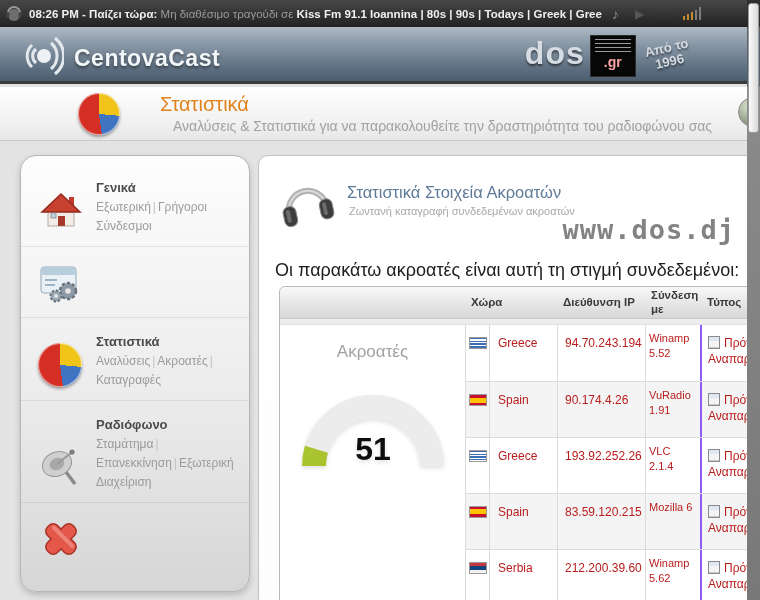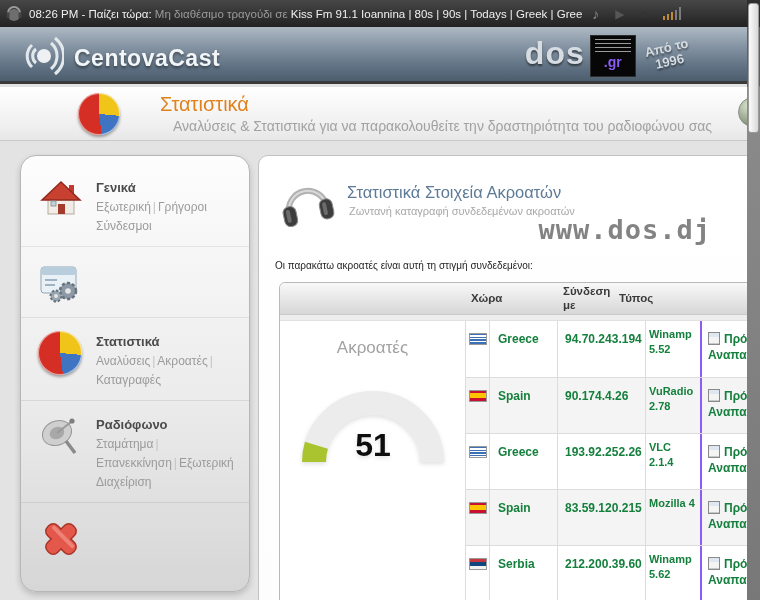--- a/index.html
+++ b/index.html
@@ -5,21 +5,21 @@
   * { margin:0; padding:0; box-sizing:border-box; }
   html,body { width:760px; height:600px; overflow:hidden; }
   body { position:relative; font-family:"Liberation Sans", sans-serif; background:#e3e3e3; }
 
   
   .topbar { position:absolute; top:0; left:0; width:760px; height:27px;
     background:linear-gradient(#474747,#222222); display:flex; align-items:center;
     padding-left:5px; color:#ddd; font-size:11.5px; z-index:5; }
   .tb-icon { flex:none; margin-right:6px; }
   .tb-text { flex:none; white-space:nowrap; overflow:hidden; max-width:580px; }
-  .tb-b { font-weight:normal; color:#f0f0f0; }
+  .tb-b { font-weight:bold; color:#f0f0f0; }
   .tb-dim { color:#9a9a9a; }
   .tb-controls { display:flex; align-items:center; gap:16px; margin-left:10px; }
   .glyph-note { color:#8f8f8f; font-size:14px; }
   .glyph-play { color:#565656; font-size:12px; }
   .glyph-stop { color:#333333; font-size:11px; }
   .vol { display:flex; align-items:flex-end; gap:2px; height:13px; }
   .vbar { width:2px; background:#7c7c7c; display:inline-block; }
   .vbar.o { background:#c08a33; }
 
   
@@ -28,77 +28,77 @@
     border-bottom:3px solid #3b3b3b; z-index:4;padding-left:7px; }
   .brand { position:absolute; left:22px; top:9px; display:flex; align-items:center; }
   .brand-text { font-size:23px; font-weight:bold; color:#f3f6f8; letter-spacing:0.5px;
     text-shadow:0 2px 3px rgba(0,0,0,.45); margin-left:10px; }
   .doslogo { position:absolute; right:70px; top:6px; display:flex; align-items:flex-start; }
   .dos-text { font-size:32px; font-weight:bold; color:#d6dce2; letter-spacing:1px;
     text-shadow:0 2px 2px rgba(0,0,0,.5); line-height:40px; }
   .dos-box { width:46px; height:42px; background:#070707; margin-left:5px; margin-top:2px;
     border:1px solid #2c2c2c; padding:3px 4px 2px; }
   .dos-lines { height:15px; background:repeating-linear-gradient(180deg,#9a9a9a 0 1px,transparent 1px 4px); }
-  .dos-gr { color:#8b5cf6; font-weight:bold; font-size:14px; text-align:center;
+  .dos-gr { color:#fca5a5; font-weight:bold; font-size:14px; text-align:center;
     text-shadow:0 1px 1px rgba(0,0,0,.6); }
   .since { transform:rotate(-13deg); color:#d6dce2; font-weight:bold; font-size:13px;
     line-height:14px; margin:8px 0 0 10px; text-align:center; text-shadow:0 2px 2px rgba(0,0,0,.45); }
 
   
   .titlebar { position:absolute; top:87px; left:0; width:760px; height:54px;
     background:linear-gradient(#ffffff,#f1f1f1 65%,#e7e7e7); border-bottom:1px solid #c9c9c9; z-index:3; }
   .pie-icon { width:42px; height:42px; border-radius:50%;
     background:conic-gradient(#f0c419 0 95deg,#3f74c2 95deg 172deg,#d52f25 172deg 360deg);
     box-shadow:0 2px 3px rgba(0,0,0,.35), inset 0 0 0 1px rgba(255,255,255,.55); }
   .titlebar .pie-icon { position:absolute; left:78px; top:6px; }
   .pt-title { position:absolute; left:160px; top:6px; font-size:20px; color:#e0821c; }
   .pt-sub { position:absolute; left:173px; top:31px; font-size:14px; color:#a2a2a2; }
   .sphere { position:absolute; left:738px; top:10px; width:30px; height:30px; border-radius:50%;
     background:radial-gradient(circle at 35% 28%,#d9e4cf,#97a58d 55%,#626e5d); border:1px solid #8a8a8a; }
 
   
   .sidebar { position:absolute; left:20px; top:155px; width:230px; border-radius:16px;
     background:linear-gradient(180deg,#fdfdfd,#ececec 55%,#d6d6d6);
     border:1px solid #b6b6b6; box-shadow:0 3px 6px rgba(0,0,0,.18); padding:8px 0 18px; z-index:2; }
-  .sb-group { display:flex; padding:13px 8px 11px 17px; border-top:1px solid rgba(0,0,0,.08); }
+  .sb-group { display:flex; padding:13px 8px 11px 17px; border-top:1px solid rgba(0,0,0,.08);align-items:flex-end; }
   .sb-group.first { border-top:none; }
   .sb-icon { width:46px; height:46px; flex:none; margin-right:12px; }
   .sb-title { font-size:13px; font-weight:bold; color:#4b4b4b; margin:3px 0 3px; }
   .sb-links { font-size:12px; color:#9b9b9b; line-height:1.55; width:138px; }
   .sb-links a { color:#9b9b9b; text-decoration:none; cursor:pointer; }
   .pipe { color:#c3c3c3; margin:0 2px; }
 
   
   .main { position:absolute; left:258px; top:155px; width:502px; height:475px;
     background:linear-gradient(#ffffff,#fdfdfd); border:1px solid #c2c2c2;
     border-radius:10px 10px 0 0; z-index:2; }
   .panel-head { position:relative; height:102px; }
   .hp-icon { position:absolute; left:16px; top:12px; transform:rotate(-12deg); }
   .p-title { position:absolute; left:88px; top:27px; font-size:16.5px; color:#5d7a96; }
   .p-sub { position:absolute; left:90px; top:49px; font-size:11px; color:#a8a8a8; }
-  .watermark { position:absolute; right:48px; top:58px; font-family:"DejaVu Sans Mono", monospace;
+  .watermark { position:absolute; right:24px; top:58px; font-family:"DejaVu Sans Mono", monospace;
     font-weight:bold; font-size:27px; color:#6e6e6e; letter-spacing:1px; opacity:.85; }
-  .intro { margin:2px 0 11px 16px; font-size:10px; color:#1e1e1e; }
+  .intro { margin:2px 0 5px 16px; font-size:18px; color:#1e1e1e; }
 
   
   .table { margin-left:20px; width:540px; border:1px solid #b9b9b9; border-radius:6px 6px 0 0; background:#fff; }
   .t-head { display:flex; height:32px; background:linear-gradient(#f8f8f8,#d7d7d7);
     border-bottom:1px solid #cacaca; border-radius:6px 6px 0 0; }
   .th { font-weight:bold; font-size:11.5px; color:#3a3a3a; padding:3px 5px;
     display:flex; align-items:center; line-height:1.15; }
   .th-gauge { width:186px; } .th-country { width:92px; } .th-ip { width:88px; }
   .th-client { width:56px; } .th-type { width:110px; }
   .t-strip { height:6px; background:#ededed; border-bottom:1px solid #e1e1e1; }
   .t-body { display:flex; }
   .gauge-cell { width:186px; flex:none; border-right:1px solid #dcdcdc; text-align:center; }
   .rows { flex:1; }
   .t-row { display:flex; border-top:1px solid #dcdcdc; min-height:56px; }
   .t-row.r0 { border-top:none; }
   .t-row.alt { background:#f4f4f4; }
-  .td { padding:10px 5px; font-size:12px; color:#15803d; line-height:1.35;font-weight:bold; }
+  .td { padding:10px 5px; font-size:12px; color:#b91c1c; line-height:1.35; }
   .td-flag { width:24px; border-right:1px solid #dcdcdc; padding:12px 3px 0; }
   .td-country { width:68px; border-right:1px solid #dcdcdc; padding-left:8px; }
   .td-ip { width:88px; border-right:1px solid #dcdcdc; padding-left:7px; }
   .td-client { width:56px; border-right:2px solid #8b5cf6; font-size:11px; padding:6px 3px; }
   .td-type { width:110px; padding-left:6px; }
   .flag { display:inline-block; width:18px; height:12px; border:1px solid #9a9a9a; }
   .flag-greece { background:repeating-linear-gradient(180deg,#3d6fb5 0 1.4px,#ffffff 1.4px 2.7px); }
   .flag-spain { background:linear-gradient(180deg,#c8102e 0 25%,#ffc400 25% 75%,#c8102e 75%); }
   .flag-serbia { background:linear-gradient(180deg,#c6363c 0 34%,#11457e 34% 67%,#f2f2f2 67%); }
   .doc-icon { display:inline-block; width:12px; height:13px; border:1px solid #8a8a8a;
@@ -271,20 +271,21 @@
     <div class="p-title">Στατιστικά Στοιχεία Ακροατών</div>
     <div class="p-sub">Ζωντανή καταγραφή συνδεδεμένων ακροατών</div>
     <div class="watermark">www.dos.dj</div>
   </div>
   <div class="intro">Οι παρακάτω ακροατές είναι αυτή τη στιγμή συνδεδεμένοι:</div>
 
   <div class="table">
     <div class="t-head">
       <div class="th th-gauge"></div>
       <div class="th th-country">Χώρα</div>
+      <div class="th th-ip">Διεύθυνση IP</div>
       <div class="th th-client">Σύνδεση με</div>
       <div class="th th-type">Τύπος</div>
     </div>
     <div class="t-strip"></div>
     <div class="t-body">
       <div class="gauge-cell">
         <div class="g-label">Ακροατές</div>
         <svg class="gauge-svg" width="170" height="100" viewBox="0 0 170 100">
           <path d="M 26 94 A 59 59 0 0 1 144 94" stroke="#ececec" stroke-width="24" fill="none"></path>
           <path d="M 26 94 A 59 59 0 0 1 144 94" stroke="#a9c42f" stroke-width="24" fill="none" stroke-dasharray="17 400"></path>
@@ -298,37 +299,37 @@
           <div class="td td-country">Greece</div>
           <div class="td td-ip">94.70.243.194</div>
           <div class="td td-client">Winamp 5.52</div>
           <div class="td td-type"><span class="doc-icon"></span><span>Πρόγραμμα Αναπαραγωγής</span></div>
         </div>
 
         <div class="t-row alt">
           <div class="td td-flag"><span class="flag flag-spain"></span></div>
           <div class="td td-country">Spain</div>
           <div class="td td-ip">90.174.4.26</div>
-          <div class="td td-client">VuRadio 2.78</div>
+          <div class="td td-client">VuRadio 1.91</div>
           <div class="td td-type"><span class="doc-icon"></span><span>Πρόγραμμα Αναπαραγωγής</span></div>
         </div>
 
         <div class="t-row">
           <div class="td td-flag"><span class="flag flag-greece"></span></div>
           <div class="td td-country">Greece</div>
           <div class="td td-ip">193.92.252.26</div>
           <div class="td td-client">VLC 2.1.4</div>
           <div class="td td-type"><span class="doc-icon"></span><span>Πρόγραμμα Αναπαραγωγής</span></div>
         </div>
 
         <div class="t-row alt">
           <div class="td td-flag"><span class="flag flag-spain"></span></div>
           <div class="td td-country">Spain</div>
           <div class="td td-ip">83.59.120.215</div>
-          <div class="td td-client">Mozilla 4</div>
+          <div class="td td-client">Mozilla 6</div>
           <div class="td td-type"><span class="doc-icon"></span><span>Πρόγραμμα Αναπαραγωγής</span></div>
         </div>
 
         <div class="t-row">
           <div class="td td-flag"><span class="flag flag-serbia"></span></div>
           <div class="td td-country">Serbia</div>
           <div class="td td-ip">212.200.39.60</div>
           <div class="td td-client">Winamp 5.62</div>
           <div class="td td-type"><span class="doc-icon"></span><span>Πρόγραμμα Αναπαραγωγής</span></div>
         </div>

